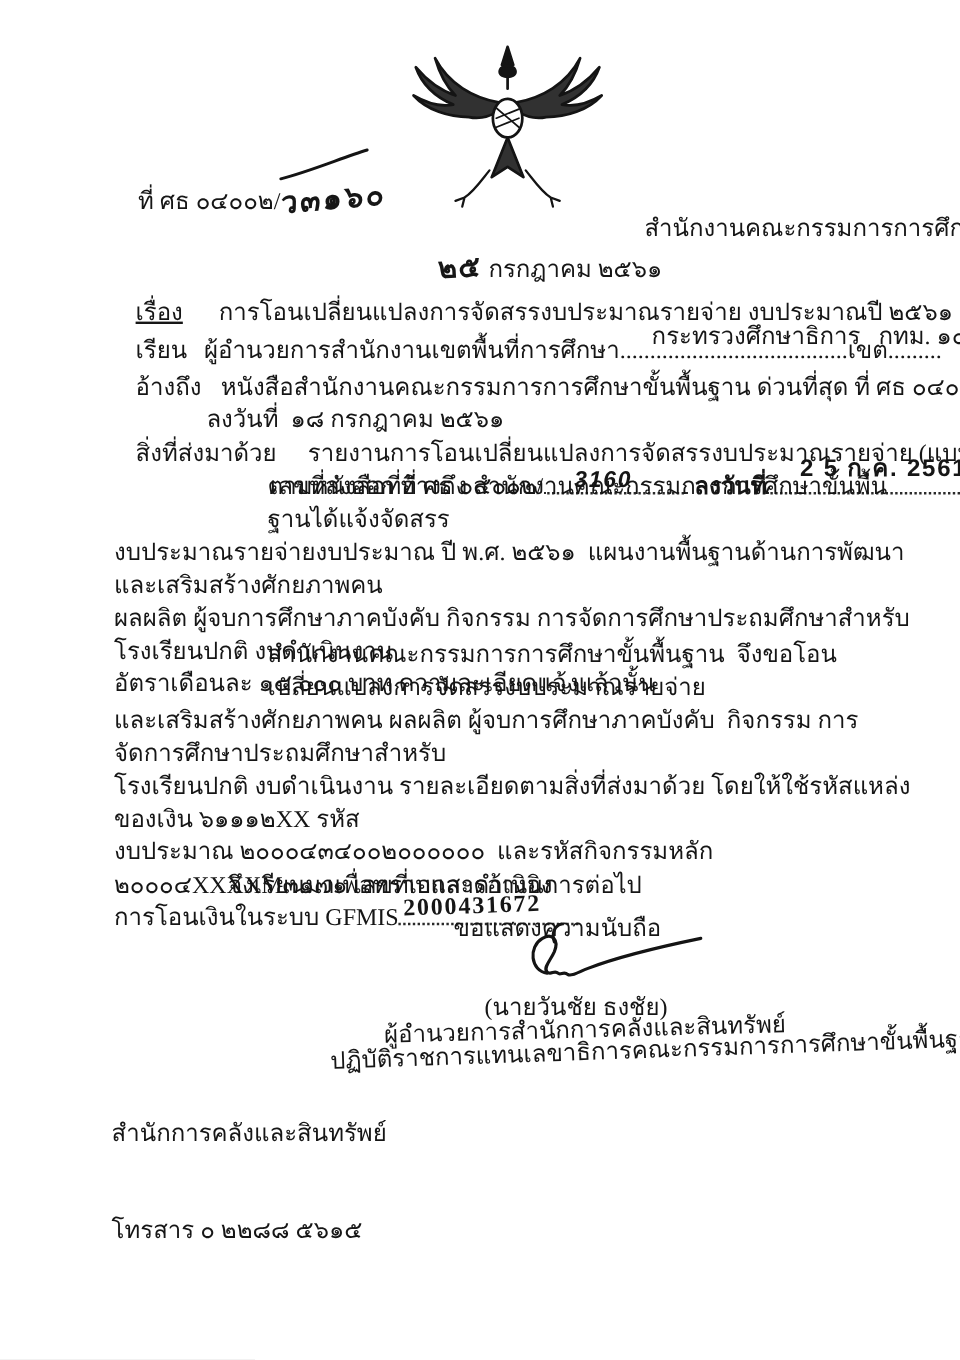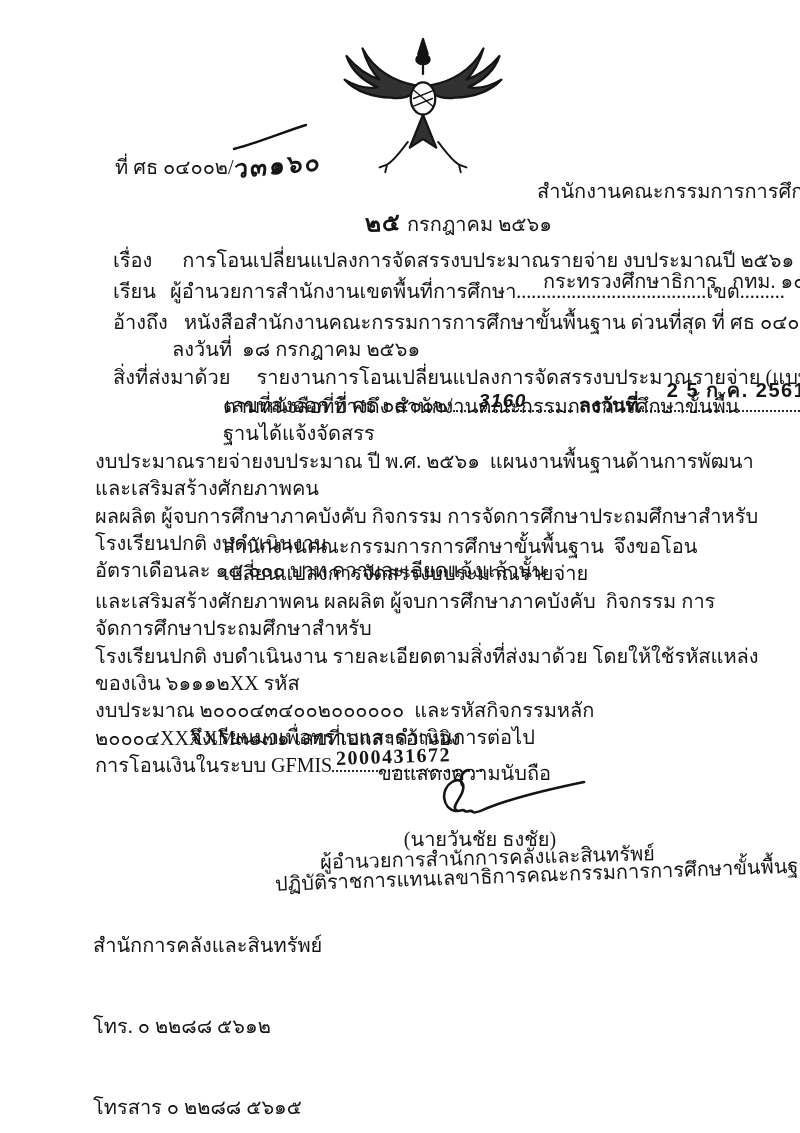--- a/index.html
+++ b/index.html
@@ -74,21 +74,21 @@
   <div class="abs" style="left:537px; top:116px; line-height:30px;">
     <div>สำนักงานคณะกรรมการการศึกษาขั้นพื้นฐาน</div>
     <div style="padding-left:6px;">กระทรวงศึกษาธิการ   กทม. ๑๐๓๐๐</div>
   </div>
 
   <div class="abs" style="left:345px; top:180px;">
     <span class="hand-sm">๒๕</span><span>กรกฎาคม ๒๕๖๑</span>
   </div>
 
   <div class="abs" style="left:93px; top:221px;">
-    <span class="lbl" style="margin-right:30px;">เรื่อง</span><span>การโอนเปลี่ยนแปลงการจัดสรรงบประมาณรายจ่าย งบประมาณปี ๒๕๖๑  ครั้งที่ ๗๖๐</span>
+    <span class="lbl" style="margin-right:30px;text-decoration:underline;">เรื่อง</span><span>การโอนเปลี่ยนแปลงการจัดสรรงบประมาณรายจ่าย งบประมาณปี ๒๕๖๑  ครั้งที่ ๗๖๐</span>
   </div>
 
   <div class="abs" style="left:93px; top:252px;">
     <span class="lbl" style="margin-right:14px;">เรียน</span><span>ผู้อำนวยการสำนักงานเขตพื้นที่การศึกษา......................................เขต.........</span>
   </div>
 
   <div class="abs" style="left:93px; top:283px;">
     <span class="lbl" style="margin-right:16px;">อ้างถึง</span><span>หนังสือสำนักงานคณะกรรมการการศึกษาขั้นพื้นฐาน ด่วนที่สุด ที่ ศธ ๐๔๐๐๖/ว ๓๙๓๑</span>
   </div>
   <div class="abs" style="left:152px; top:310px;">
@@ -137,17 +137,16 @@
   </div>
   <div class="abs center" style="left:300px; top:819px; width:340px; transform:rotate(-1.5deg);">
     <span>ผู้อำนวยการสำนักการคลังและสินทรัพย์</span>
   </div>
   <div class="abs center" style="left:255px; top:838px; width:430px; transform:rotate(-2deg);">
     <span>ปฏิบัติราชการแทนเลขาธิการคณะกรรมการการศึกษาขั้นพื้นฐาน</span>
   </div>
 
   <div class="abs" style="left:93px; top:878px; line-height:27px;">
     <div>สำนักการคลังและสินทรัพย์</div>
-    <div>โทร. ๐ ๒๒๘๘ ๕๖๑๒</div>
     <div>โทรสาร ๐ ๒๒๘๘ ๕๖๑๕</div>
   </div>
 
 </div>
 
 </body></html>

